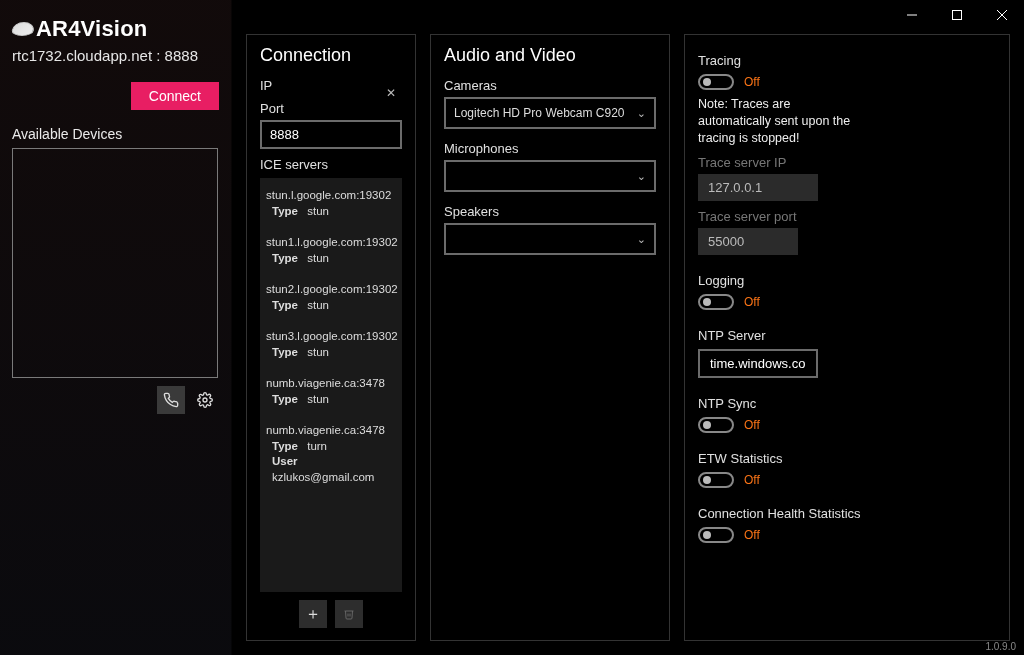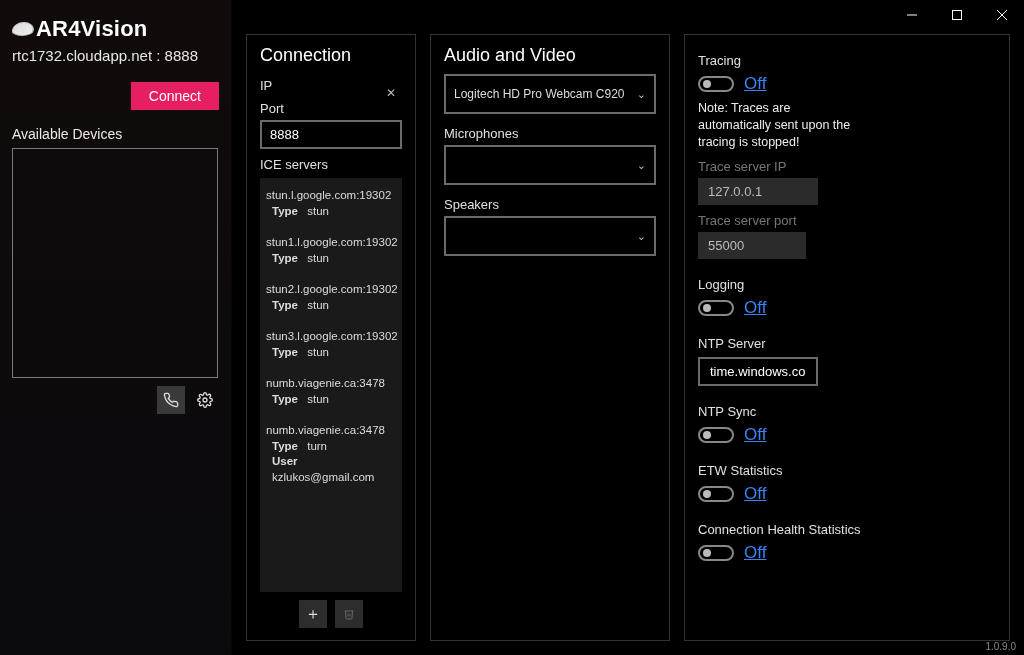--- a/index.html
+++ b/index.html
@@ -98,21 +98,21 @@
 .input.highlight { border-color: #e81e63; }
 .input.readonly { background:#2b2b2b; border:none; color:#bbb; padding:6px 10px; }
 .input-wrap { position: relative; }
 .input-clear {
   position:absolute; right:6px; top:50%; transform:translateY(-50%);
   color:#bbb; font-size:12px;
 }
 .select {
   margin-top: 4px;
   width: 100%;
-  height: 40px;
+  height: 32px;
   border: 2px solid #6b6b6b;
   background: #000;
   display: flex; align-items: center; justify-content: space-between;
   padding: 0 8px;
   font-size: 12px;
   color: #ddd;
 }
 .chev { font-size: 11px; color:#bbb; }
 .ice-list {
   margin-top: 6px;
@@ -127,21 +127,21 @@
 .ice-item .ice-key { font-weight:600; display:inline-block; width:32px; }
 .ice-actions { display:flex; justify-content:center; gap:8px; margin-top:8px; }
 .sq-btn { width:28px; height:28px; background:#2d2d2d; display:flex; align-items:center; justify-content:center; color:#ddd; font-size:16px; }
 .sq-btn.dim { color:#666; }
 .note { font-size: 12.5px; color:#eee; margin-top:6px; line-height:1.35; max-width:160px; }
 .toggle-row { display:flex; align-items:center; gap:10px; margin-top:6px; }
 .toggle {
   width: 36px; height:16px; border:2px solid #888; border-radius:10px; position:relative;
 }
 .toggle .knob { width:8px; height:8px; background:#bbb; border-radius:50%; position:absolute; left:3px; top:2px; }
-.toggle-label { font-size:17px; color:#3b82f6;text-decoration:underline; }
+.toggle-label { font-size:12px; color:#f97316; }
 .section { margin-top:10px; }
 .ntp-input {
   margin-top:6px; border:2px solid #6b6b6b; background:#000; color:#fff;
   padding:5px 10px; font-size:13px; width:120px;
 }
 .version { position:absolute; bottom:3px; right:8px; font-size:10px; color:#888;}
 </style>
 </head>
 <body>
 
@@ -235,20 +235,21 @@
             <polyline points="3 6 5 6 21 6"></polyline>
             <path d="M19 6l-1 14a2 2 0 0 1-2 2H8a2 2 0 0 1-2-2L5 6"></path>
             <path d="M10 11v6M14 11v6"></path>
           </svg>
       </div>
     </div>
   </div>
 
   <div class="panel av">
     <div class="panel-title">Audio and Video</div>
+    <div class="field-label">Cameras</div>
     <div class="select">
       <span>Logitech HD Pro Webcam C920</span>
       <span class="chev">⌄</span>
     </div>
     <div class="field-label" style="margin-top:12px">Microphones</div>
     <div class="select">
       <span></span>
       <span class="chev">⌄</span>
     </div>
     <div class="field-label" style="margin-top:12px">Speakers</div>
@@ -266,21 +267,21 @@
           <div class="knob"></div>
         </div>
       <span class="toggle-label">Off</span>
     </div>
     <div class="note">Note: Traces are automatically sent upon the tracing is stopped!</div>
 
     <div class="field-label dim" style="margin-top:8px">Trace server IP</div>
     <input class="input readonly" style="width: 120px;" readonly="" value="127.0.0.1">
 
     <div class="field-label dim" style="margin-top:8px">Trace server port</div>
-    <input class="input readonly" style="width: 108px;" readonly="" value="55000">
+    <input class="input readonly" style="width: 100px;" readonly="" value="55000">
 
     <div class="section">
       <div class="field-label">Logging</div>
       <div class="toggle-row">
         <div class="toggle">
             <div class="knob"></div>
           </div>
         <span class="toggle-label">Off</span>
       </div>
     </div>

